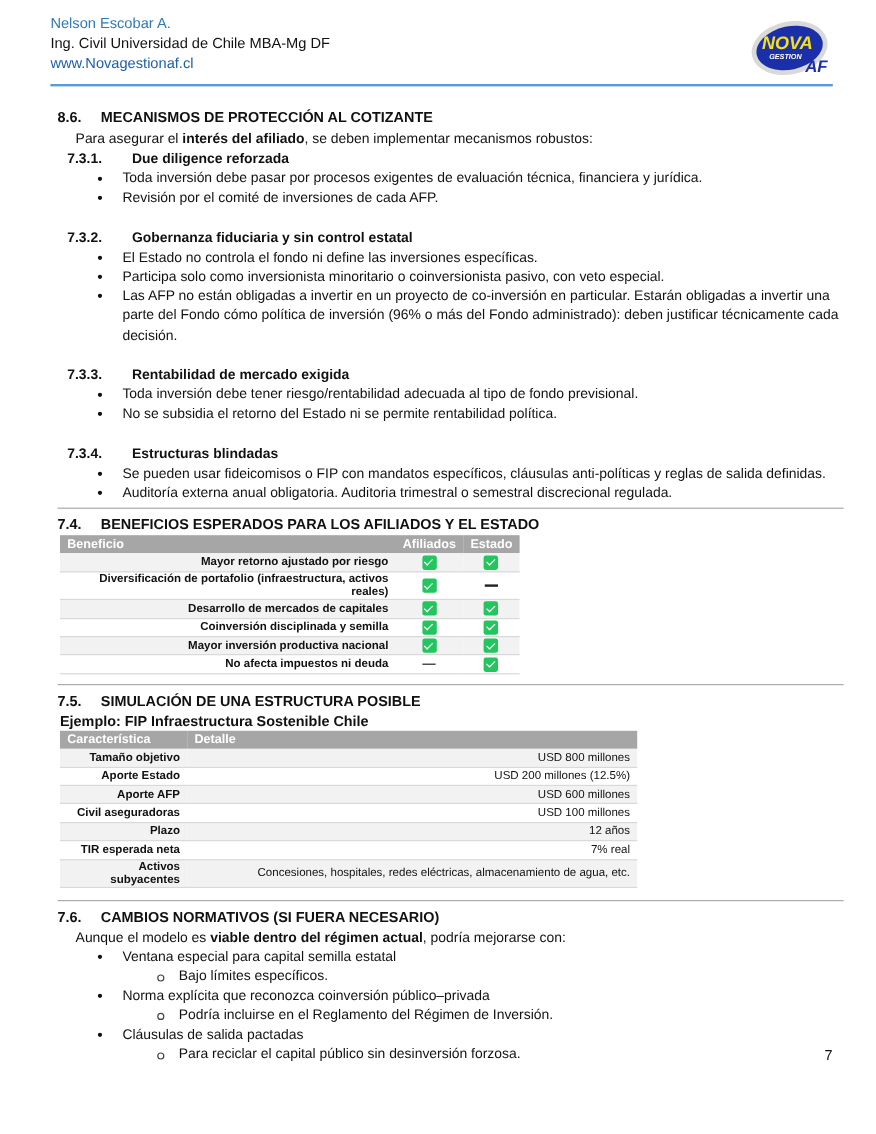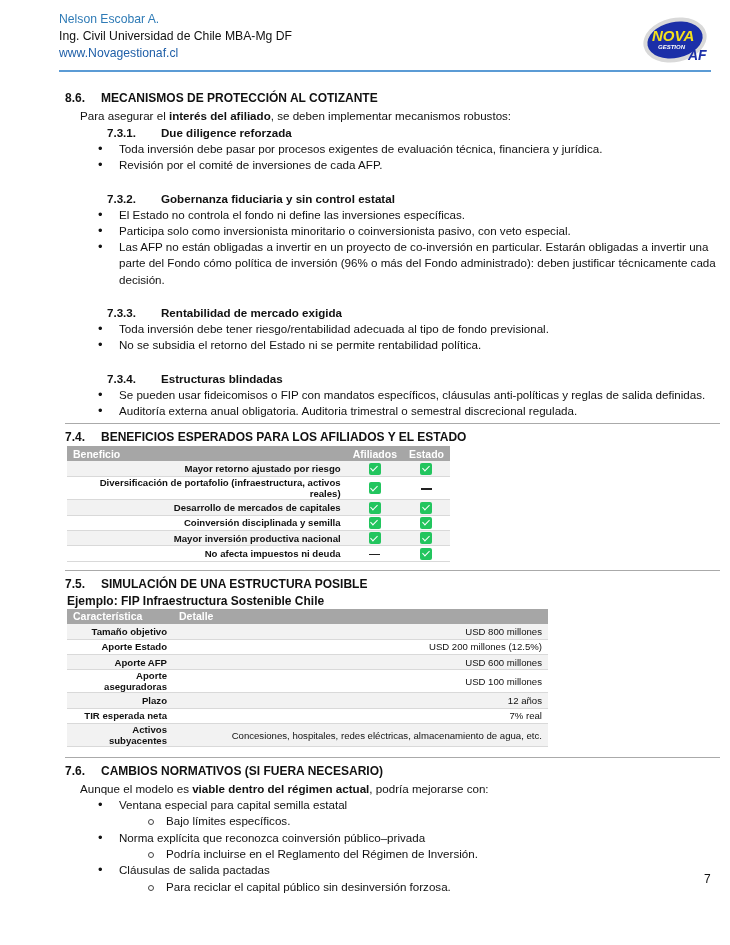--- a/index.html
+++ b/index.html
@@ -1,26 +1,26 @@
 <!DOCTYPE html>
 <html><head>
 <meta charset="utf-8">
 <style>
   * { box-sizing: border-box; margin: 0; padding: 0; }
   body { width: 730px; height: 945px; background: #fff; font-family: "Liberation Sans", sans-serif; color: #111; position: relative; overflow: hidden; }
-  .page { position: absolute; left: 17px; top: 0; width: 674px; height: 945px; }
+  .page { position: absolute; left: 0; top: 0; width: 674px; height: 945px; }
   .hdr { position: absolute; left: 42px; top: 11px; font-size: 12.2px; line-height: 17px; }
   .hdr .name { color: #2f7bb6; }
   .hdr .link { color: #1f5fa8; }
   .hdr-line { position: absolute; left: 42px; top: 70px; width: 652px; height: 2px; background: #5b9bd5; }
   .logo { position: absolute; left: 625px; top: 14px; width: 70px; height: 52px; }
   .content { position: absolute; left: 48px; top: 89px; width: 655px; font-size: 11.6px; }
   .h2 { font-weight: bold; font-size: 12px; display: flex; height: 18px; align-items: center; }
   .h2 .num { width: 36px; }
-  .h3 { font-weight: bold; font-size: 11.6px; display: flex; height: 17px; align-items: center; padding-left: 8px; margin-left: 34px; }
+  .h3 { font-weight: bold; font-size: 11.6px; display: flex; height: 17px; align-items: center; padding-left: 8px; }
   .h3 .num { width: 54px; }
   .para { padding-left: 15px; height: 17px; line-height: 17px; }
   ul.bl { list-style: none; padding-left: 33px; }
   ul.bl li { position: relative; padding-left: 21px; line-height: 16.3px; }
   ul.bl li::before { content: "•"; position: absolute; left: 0; top: 0; font-size: 13px; }
   ul.sub { list-style: none; padding-left: 47px; }
   ul.sub li { position: relative; padding-left: 0; line-height: 16.3px; }
   ul.sub li::before { content: ""; position: absolute; left: -18px; top: 6px; width: 4px; height: 4px; border: 1px solid #444; border-radius: 50%; }
   .gap { height: 16px; }
   .rule { height: 1px; background: #aaa; margin: 4px 0 4px 0; }
@@ -176,21 +176,21 @@
           </tr>
           <tr>
             <td class="b">Aporte Estado</td>
             <td>USD 200 millones (12.5%)</td>
           </tr>
           <tr class="alt">
             <td class="b">Aporte AFP</td>
             <td>USD 600 millones</td>
           </tr>
           <tr>
-            <td class="b">Aporte aseguradoras</td>
+            <td class="b">Civil aseguradoras</td>
             <td>USD 100 millones</td>
           </tr>
           <tr class="alt">
             <td class="b">Plazo</td>
             <td>12 años</td>
           </tr>
           <tr>
             <td class="b">TIR esperada neta</td>
             <td>7% real</td>
           </tr>

